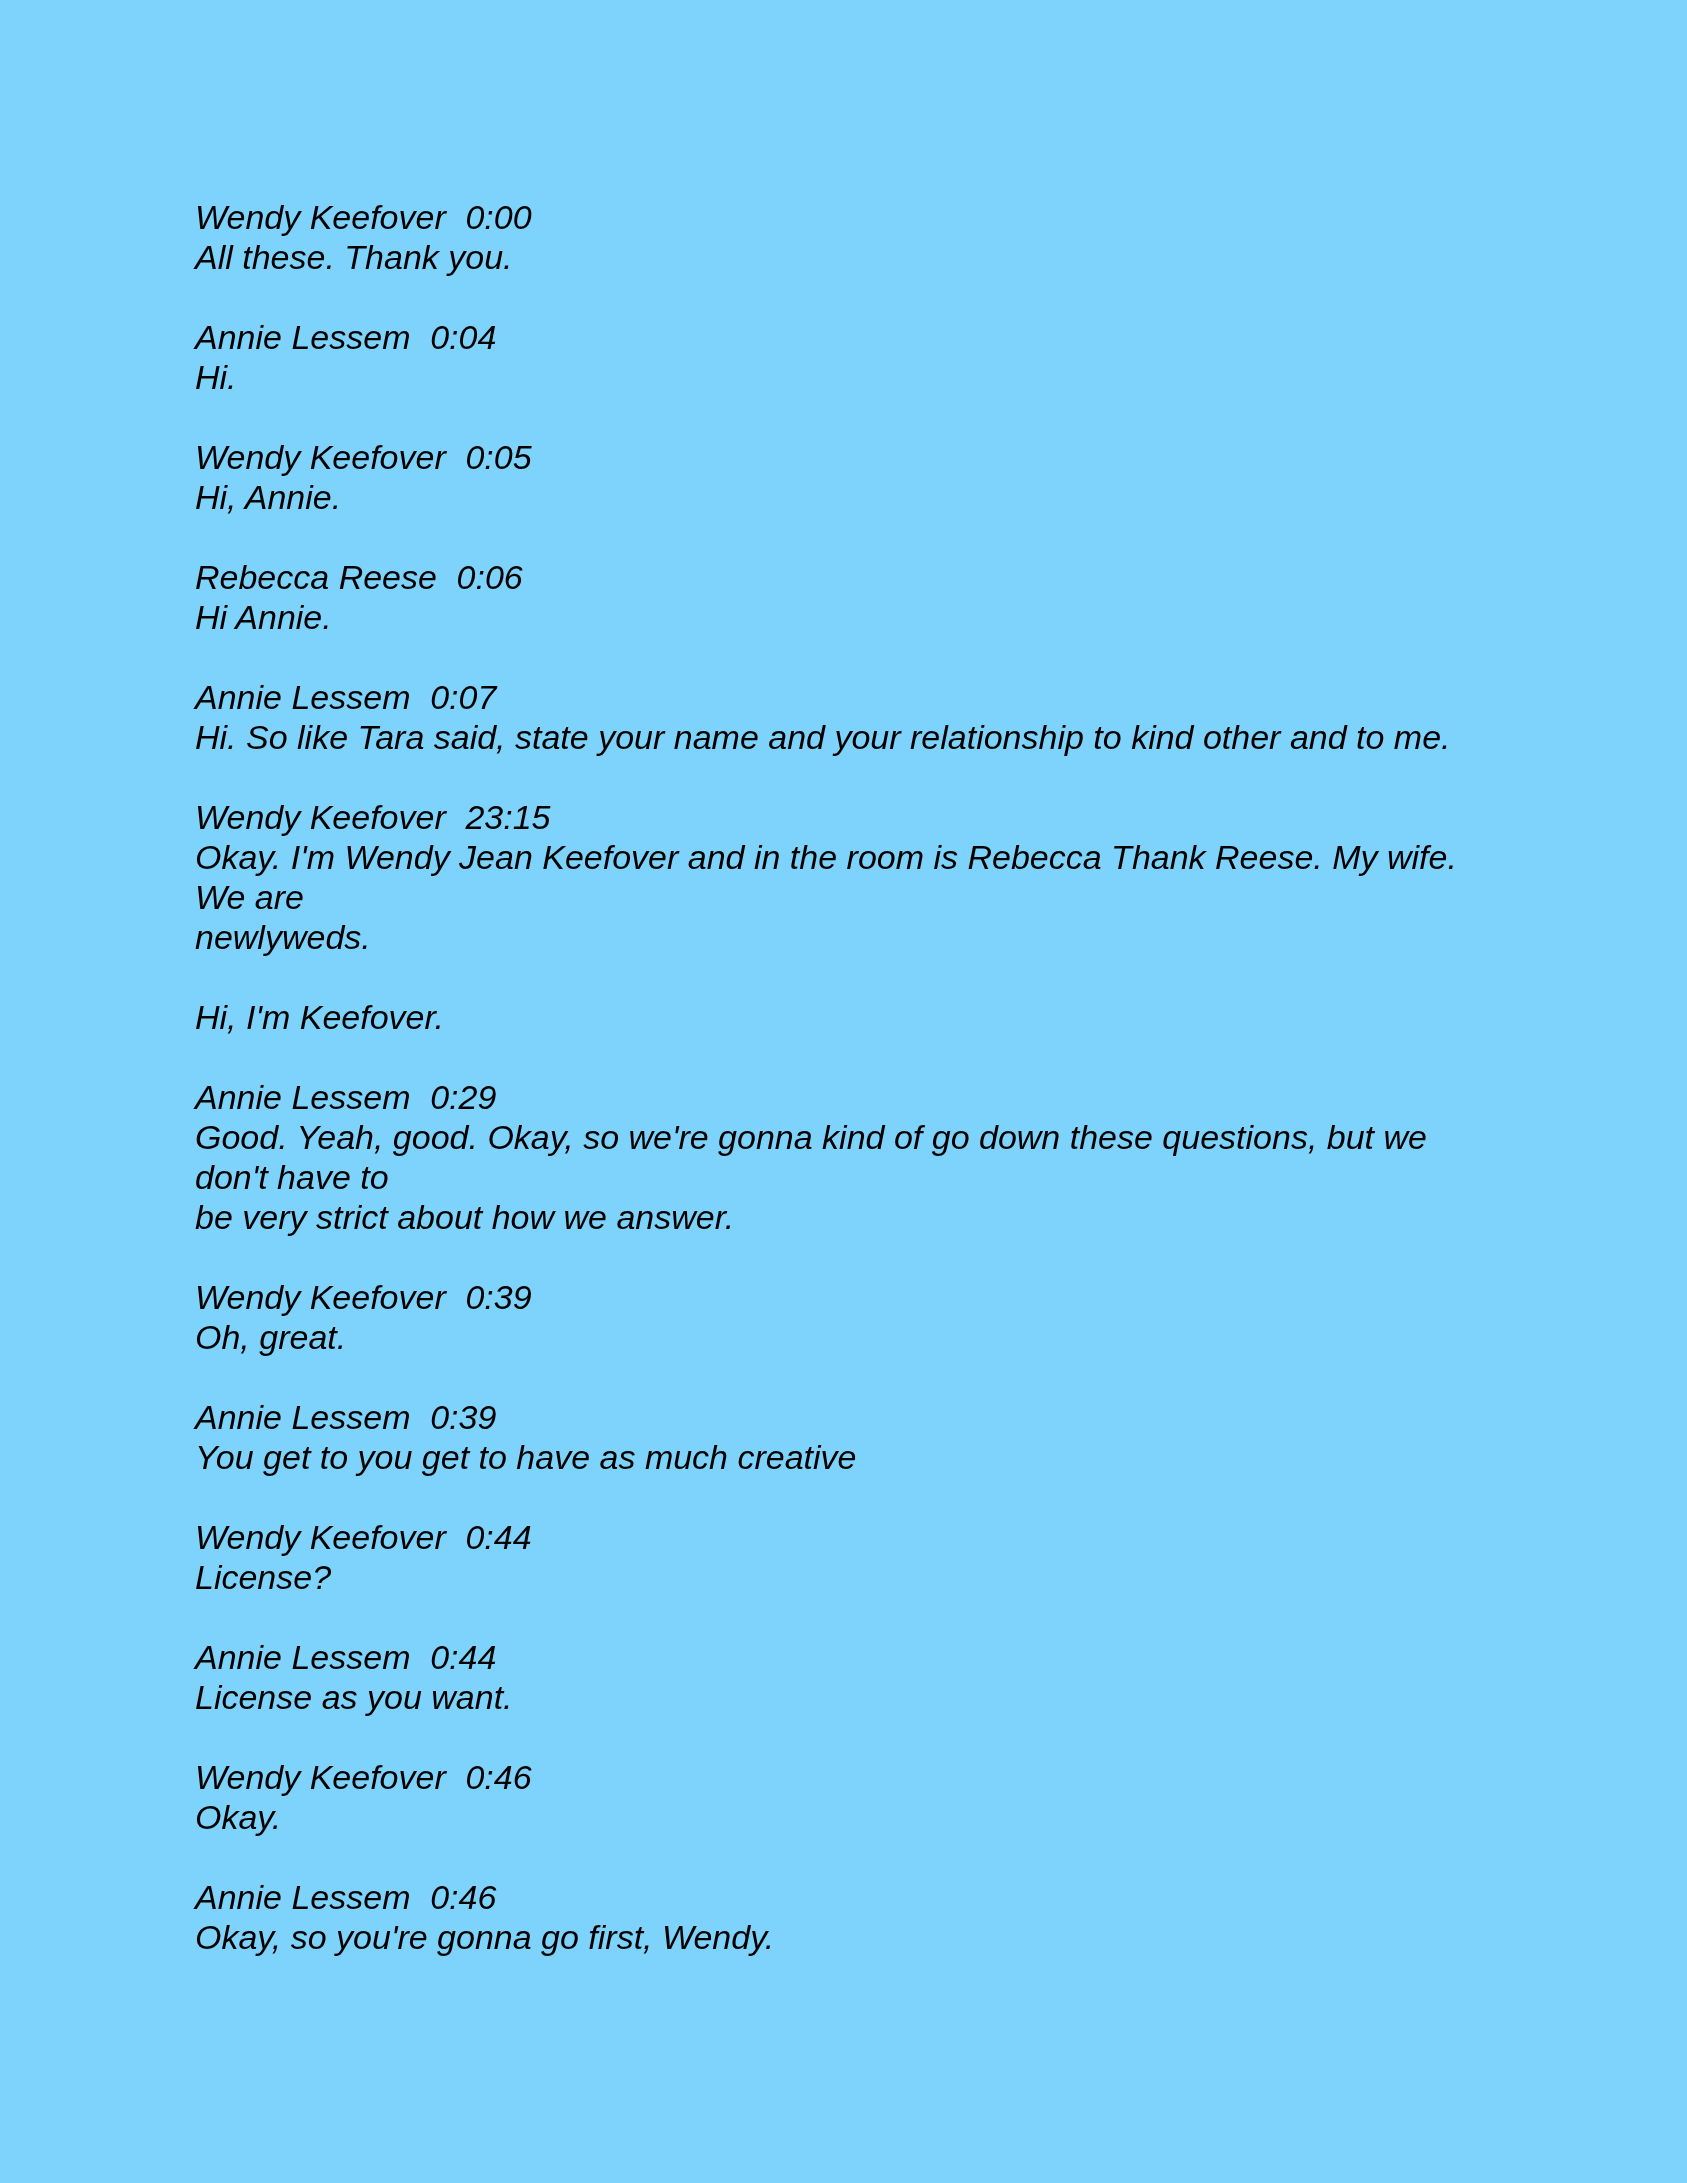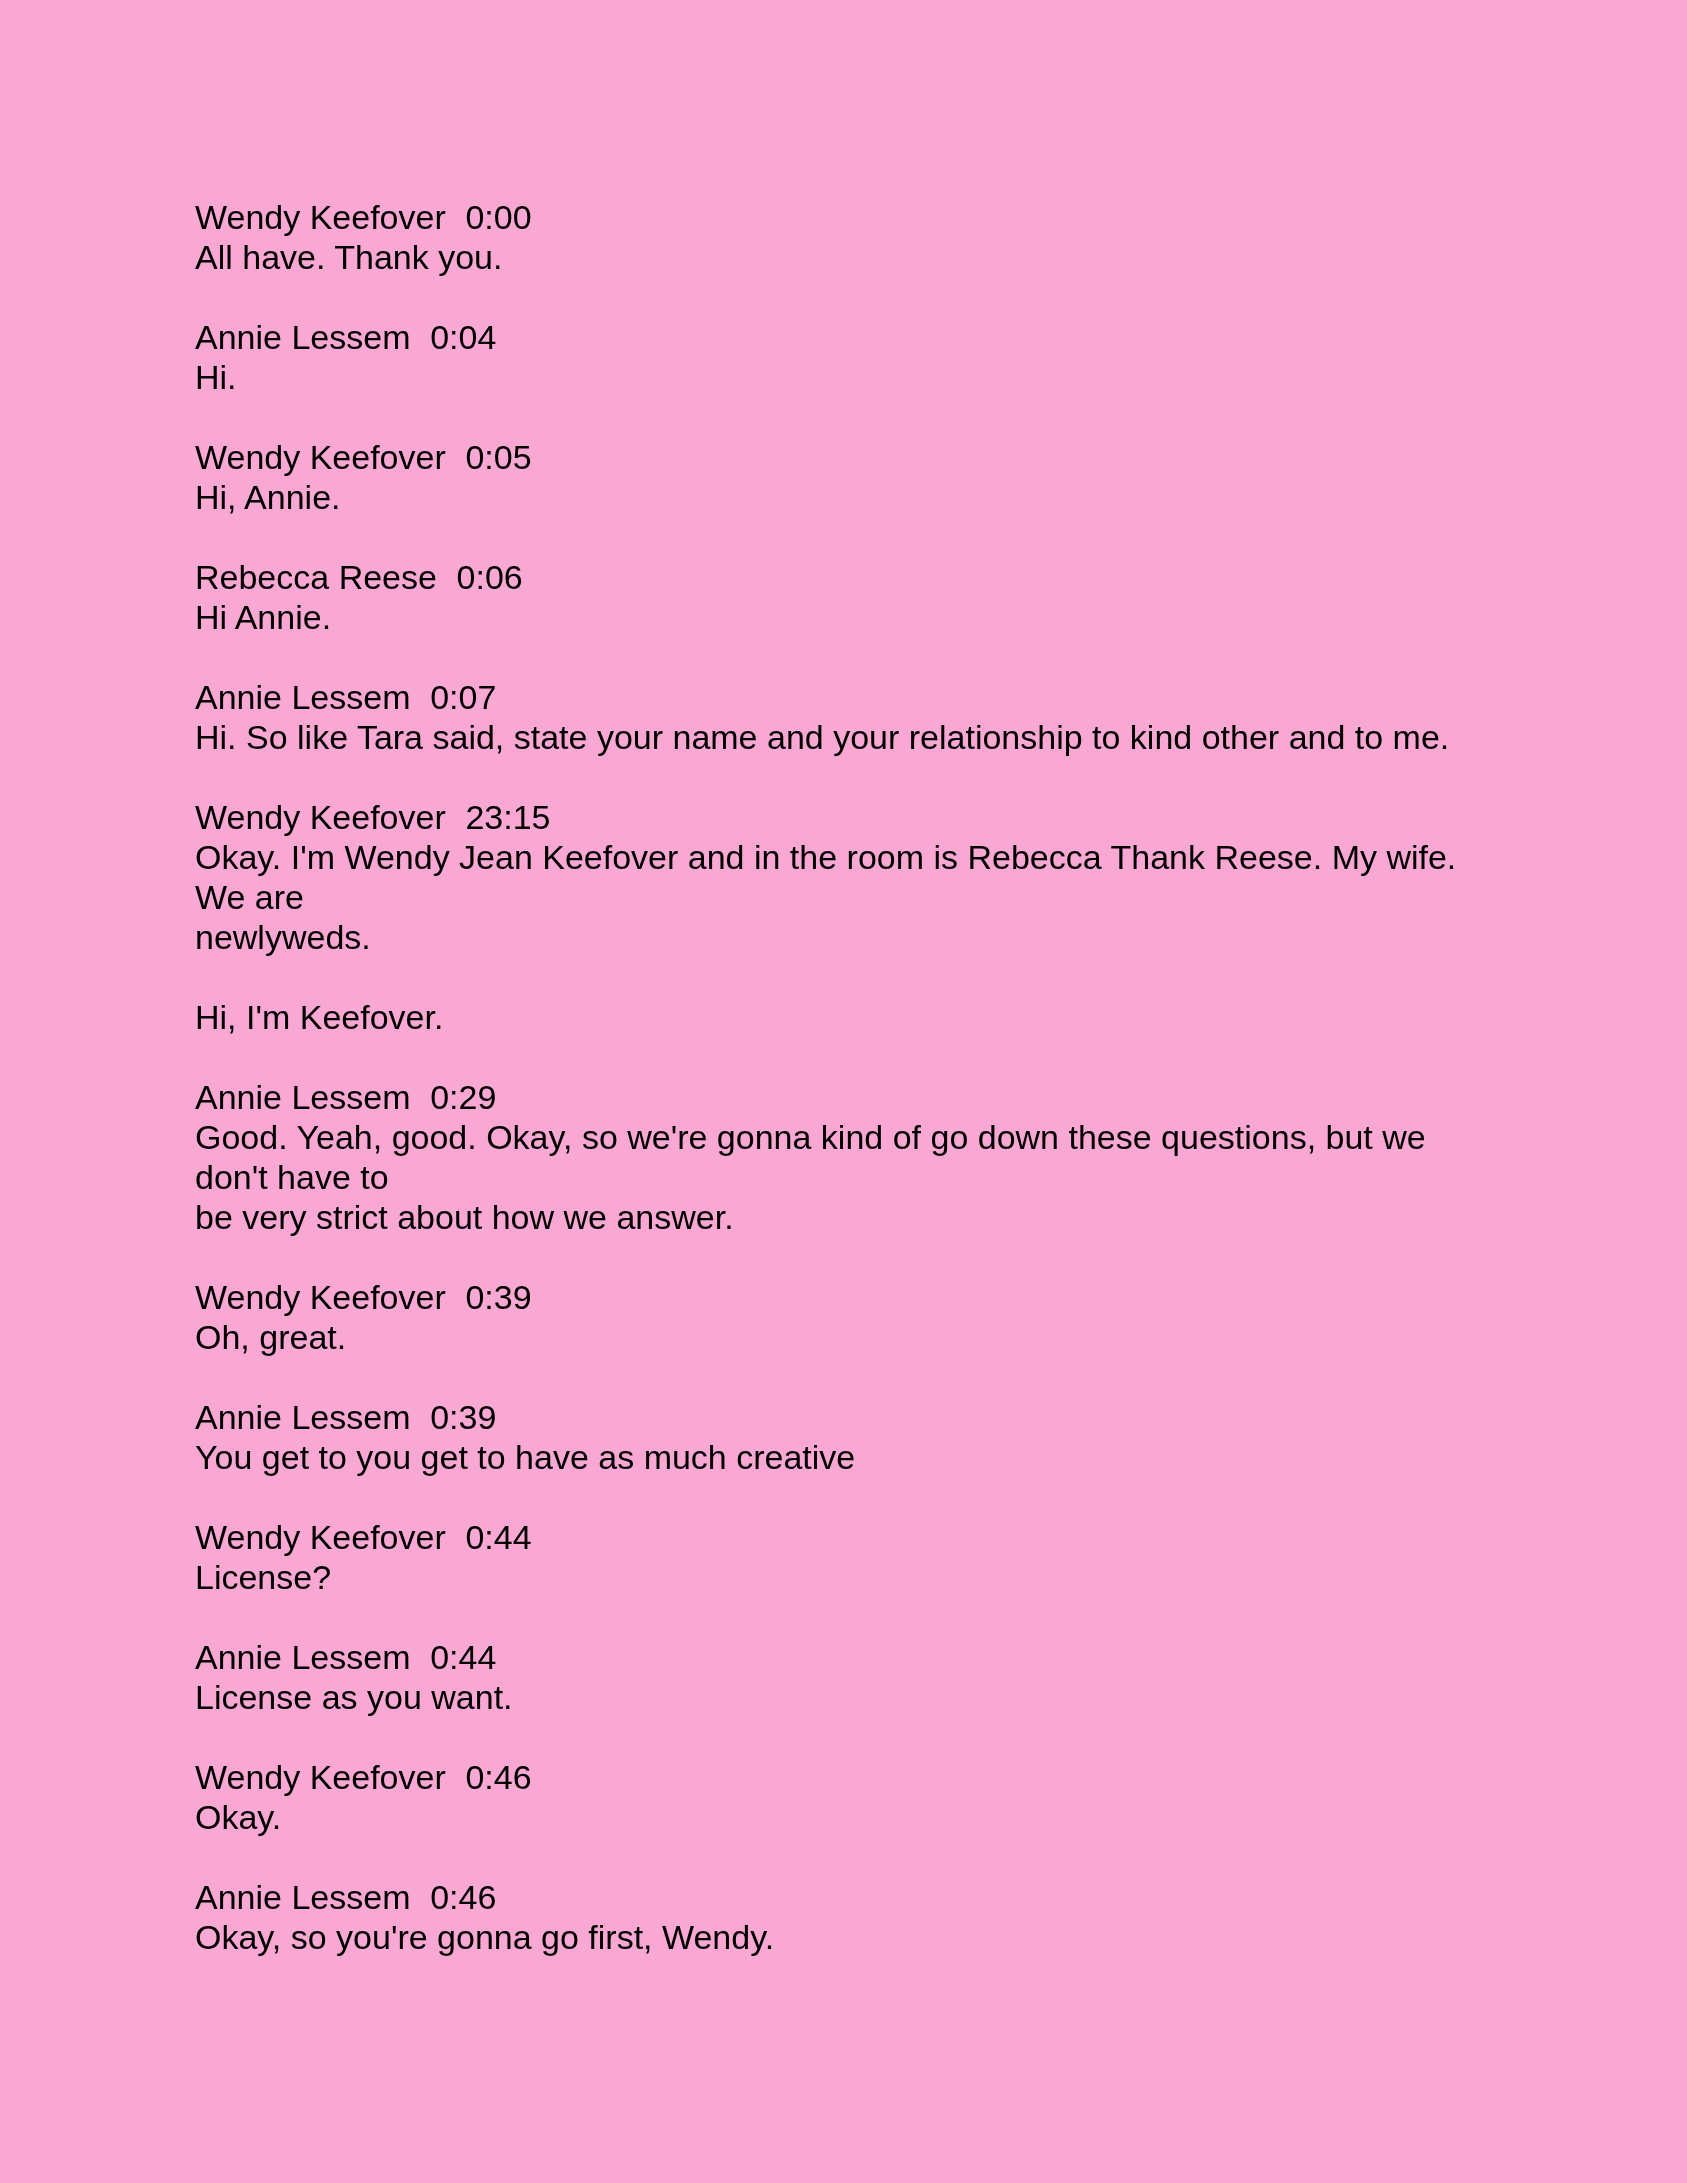--- a/index.html
+++ b/index.html
@@ -9,21 +9,22 @@
   body {
     width: 1687px;
     height: 2183px;
     background: #ffffff;
     position: relative;
     font-family: "Liberation Sans", "DejaVu Sans", sans-serif;
   }
   .page {
     position: absolute;
     inset: 0;
-    background: #f9a8d4;
+    background: #7dd3fc;
+    font-style: italic;
   }
   .content {
     position: absolute;
     left: 195px;
     top: 197px;
     width: 1272px;
     font-size: 34px;
     line-height: 40px;
     color: #000000;
     letter-spacing: 0;
@@ -48,21 +49,21 @@
 </head>
 <body>
 
 <div class="page">
   <div class="content">
 
     <div class="block">
       <div class="name-line">
         <span class="speaker">Wendy Keefover</span><span class="time">0:00</span>
       </div>
-      <div class="body-text">All have. Thank you.</div>
+      <div class="body-text">All these. Thank you.</div>
     </div>
 
     <div class="block">
       <div class="name-line">
         <span class="speaker">Annie Lessem</span><span class="time">0:04</span>
       </div>
       <div class="body-text">Hi.</div>
     </div>
 
     <div class="block">

